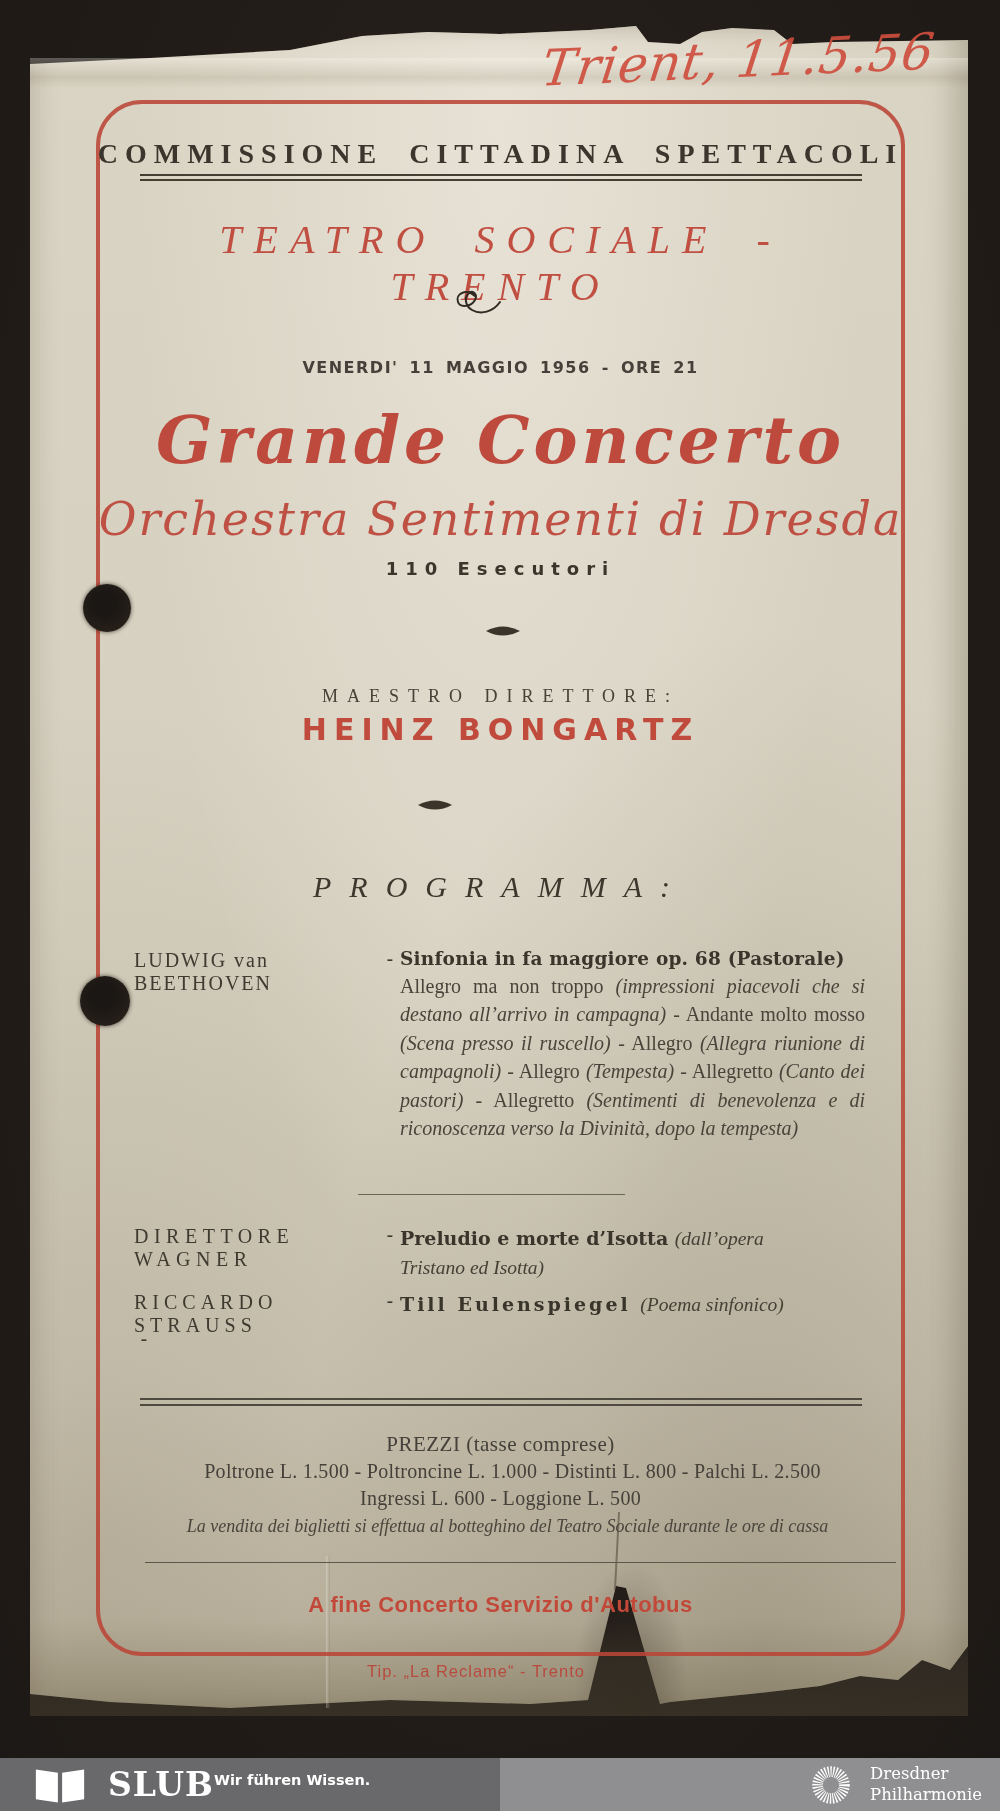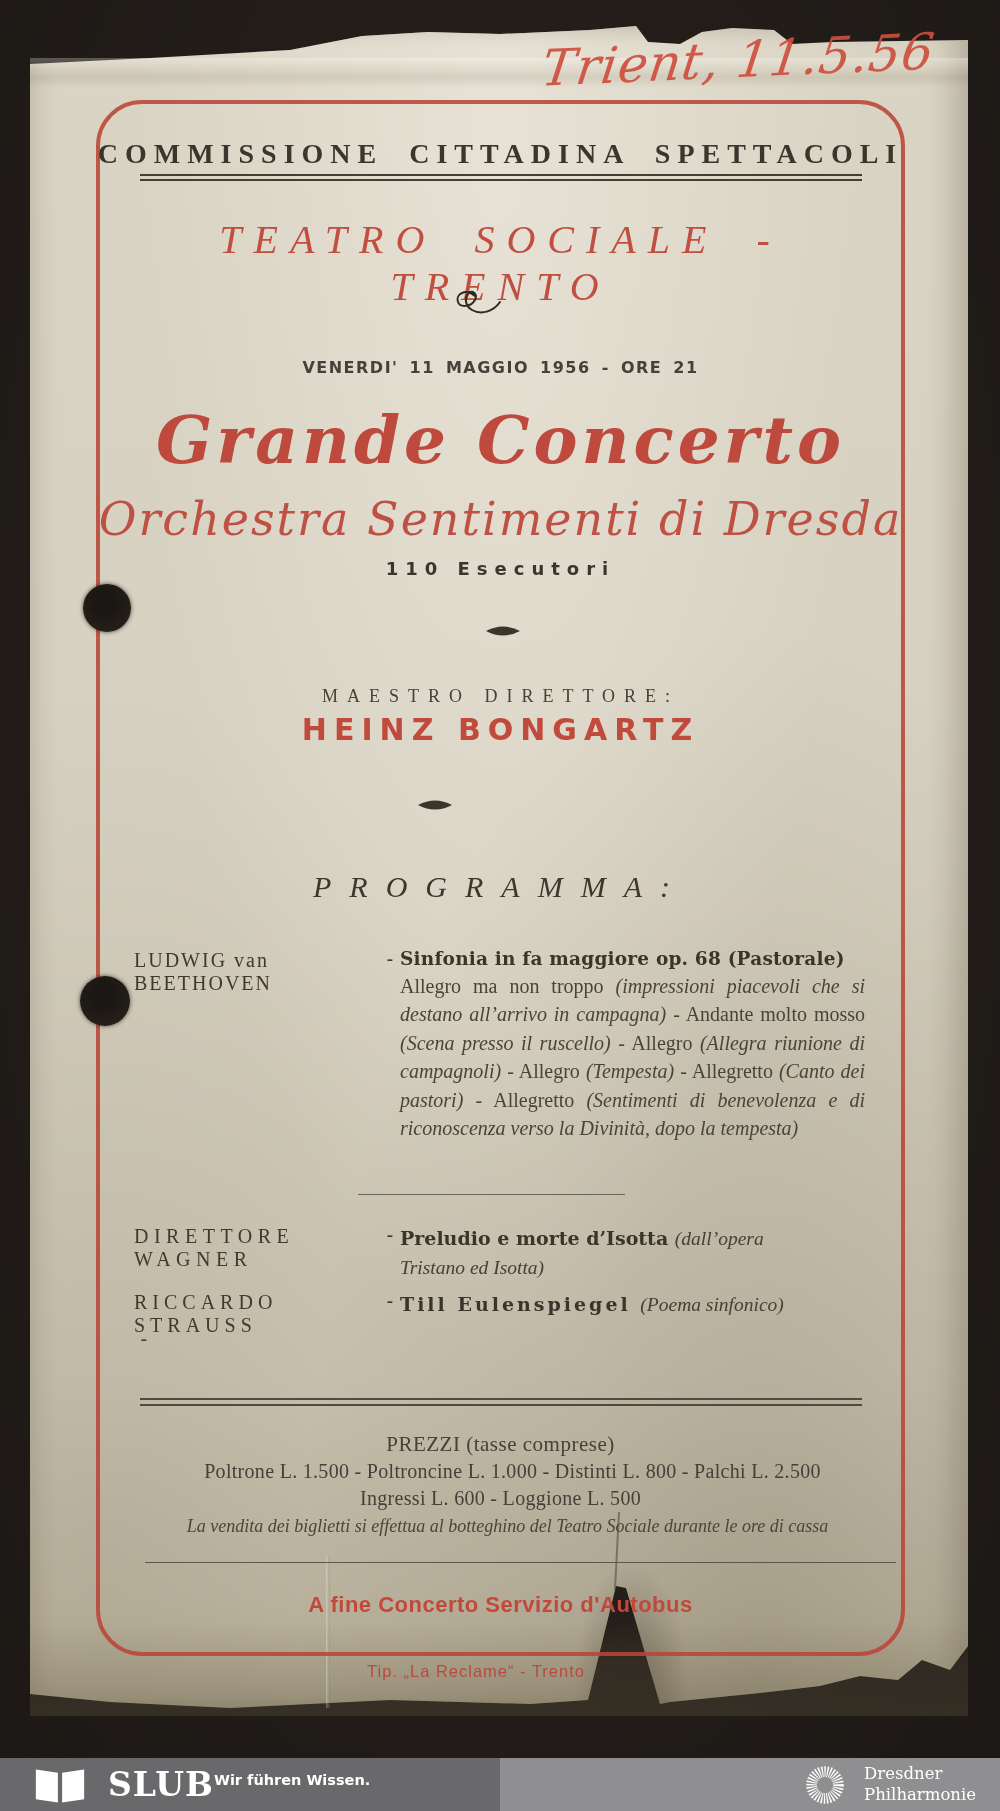--- a/index.html
+++ b/index.html
@@ -88,21 +88,21 @@
     font:16.5px "Liberation Sans", sans-serif;letter-spacing:1px;color:#b84a3e;}
 
   
   .footer{position:absolute;left:0;top:1758px;width:1000px;height:53px;display:flex;overflow:hidden;}
   .footer-left{width:500px;flex:none;background:#69696b;display:flex;align-items:center;
     padding-left:32px;box-sizing:border-box;gap:20px;}
   .slub-text{display:flex;flex-direction:row;}
   .slub-name{font:bold 33px/0.95 "DejaVu Serif", serif;color:#fff;letter-spacing:1px;}
   .slub-tagline{font:bold 14.5px "DejaVu Sans", sans-serif;color:#fff;margin-top:3px;}
   .footer-right{flex:1;background:#8f8f91;display:flex;align-items:center;justify-content:flex-end;
-    padding-right:20px;box-sizing:border-box;gap:14px;}
+    padding-right:14px;box-sizing:border-box;gap:14px;}
   .dp-text{font:16.5px/1.22 "DejaVu Serif", serif;color:#fff;padding-right:4px;}
 </style>
 </head>
 <body>
 
 <div class="scan">
 
   <div class="paper"></div>
   <div class="crease-top"></div>
   <div class="paper-bottom-shade"></div>

